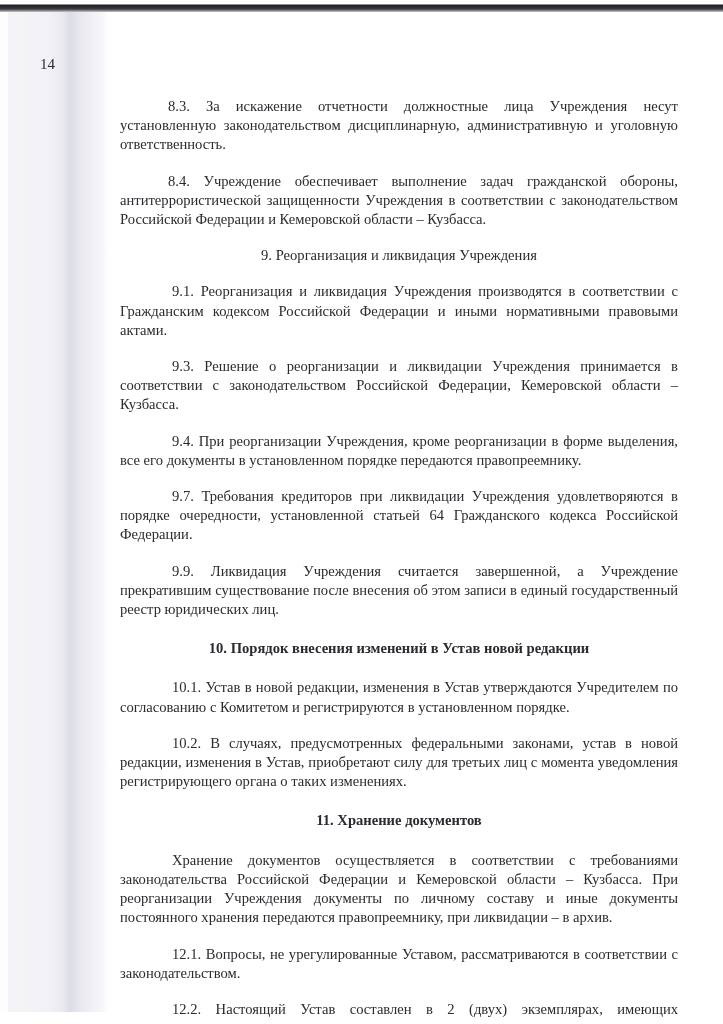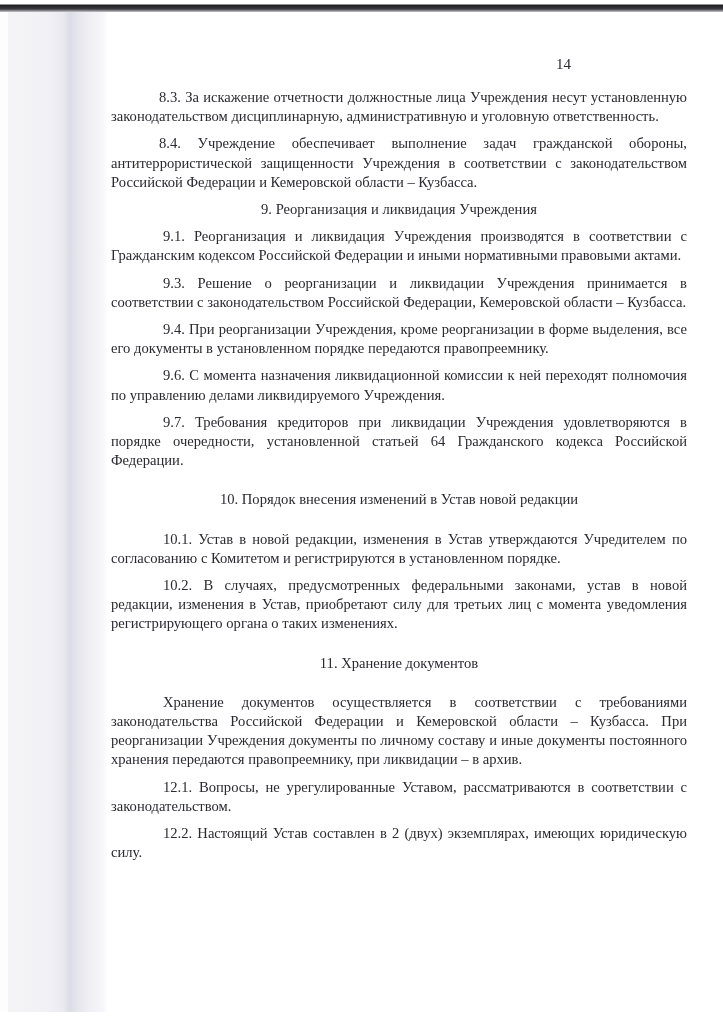--- a/index.html
+++ b/index.html
@@ -26,34 +26,34 @@
     }
     .bottom-strip {
       position: absolute; left: 0; top: 1012px; width: 723px; height: 12px;
       background: #ffffff;
     }
     .page {
       position: absolute; left: 0; top: 0; width: 723px; height: 1024px;
     }
     .page-number {
       position: absolute; left: 0; width: 571px; top: 56px;
-      text-align: right; font-size: 15px;
+      text-align: left; font-size: 15px; padding-left: 40px;
     }
     .content {
       position: absolute; left: 103px; top: 80px; width: 592px;
       font-size: 14.6px; line-height: 19.2px;
     }
     p.para {
-      margin: 8px; text-align: justify; text-indent: 48px;
+      margin: 17px; text-align: justify; text-indent: 48px;
     }
     p.para.deep { text-indent: 52px; }
     .heading {
       margin: 0; text-align: center;
     }
-    .heading.spaced-top { margin-top: 20px; }
+    .heading.spaced-top { margin-top: 20px; font-weight: bold; }
     .heading.spaced-bottom { margin-bottom: 20px; }
     .heading.sec9 { margin-bottom: 6px; }
   </style>
 </head>
 <body>
 
 <div class="top-band"></div>
 <div class="left-margin"></div>
 <div class="gutter"></div>
 <div class="bottom-strip"></div>
@@ -61,22 +61,22 @@
 <div class="page">
   <div class="page-number">14</div>
 
   <div class="content">
     <p class="para">8.3. За искажение отчетности должностные лица Учреждения несут установленную законодательством дисциплинарную, административную и уголовную ответственность.</p>
     <p class="para">8.4. Учреждение обеспечивает выполнение задач гражданской обороны, антитеррористической защищенности Учреждения в соответствии с законодательством Российской Федерации и Кемеровской области – Кузбасса.</p>
     <div class="heading sec9">9. Реорганизация и ликвидация Учреждения</div>
     <p class="para deep">9.1. Реорганизация и ликвидация Учреждения производятся в соответствии с Гражданским кодексом Российской Федерации и иными нормативными правовыми актами.</p>
     <p class="para deep">9.3. Решение о реорганизации и ликвидации Учреждения принимается в соответствии с законодательством Российской Федерации, Кемеровской области – Кузбасса.</p>
     <p class="para deep">9.4. При реорганизации Учреждения, кроме реорганизации в форме выделения, все его документы в установленном порядке передаются правопреемнику.</p>
-    <p class="para deep">9.6. С момента назначения ликвидационной комиссии к ней переходят полномочия по управлению делами ликвидируемого Учреждения.</p>
     <p class="para deep">9.7. Требования кредиторов при ликвидации Учреждения удовлетворяются в порядке очередности, установленной статьей 64 Гражданского кодекса Российской Федерации.</p>
+    <p class="para deep">9.9. Ликвидация Учреждения считается завершенной, а Учреждение прекратившим существование после внесения об этом записи в единый государственный реестр юридических лиц.</p>
     <div class="heading spaced-top spaced-bottom">10. Порядок внесения изменений в Устав новой редакции</div>
     <p class="para deep">10.1. Устав в новой редакции, изменения в Устав утверждаются Учредителем по согласованию с Комитетом и регистрируются в установленном порядке.</p>
     <p class="para deep">10.2. В случаях, предусмотренных федеральными законами, устав в новой редакции, изменения в Устав, приобретают силу для третьих лиц с момента уведомления регистрирующего органа о таких изменениях.</p>
     <div class="heading spaced-top spaced-bottom">11. Хранение документов</div>
     <p class="para deep">Хранение документов осуществляется в соответствии с требованиями законодательства Российской Федерации и Кемеровской области – Кузбасса. При реорганизации Учреждения документы по личному составу и иные документы постоянного хранения передаются правопреемнику, при ликвидации – в архив.</p>
     <p class="para deep">12.1. Вопросы, не урегулированные Уставом, рассматриваются в соответствии с законодательством.</p>
     <p class="para deep">12.2. Настоящий Устав составлен в 2 (двух) экземплярах, имеющих юридическую силу.</p>
   </div>
 </div>
 

